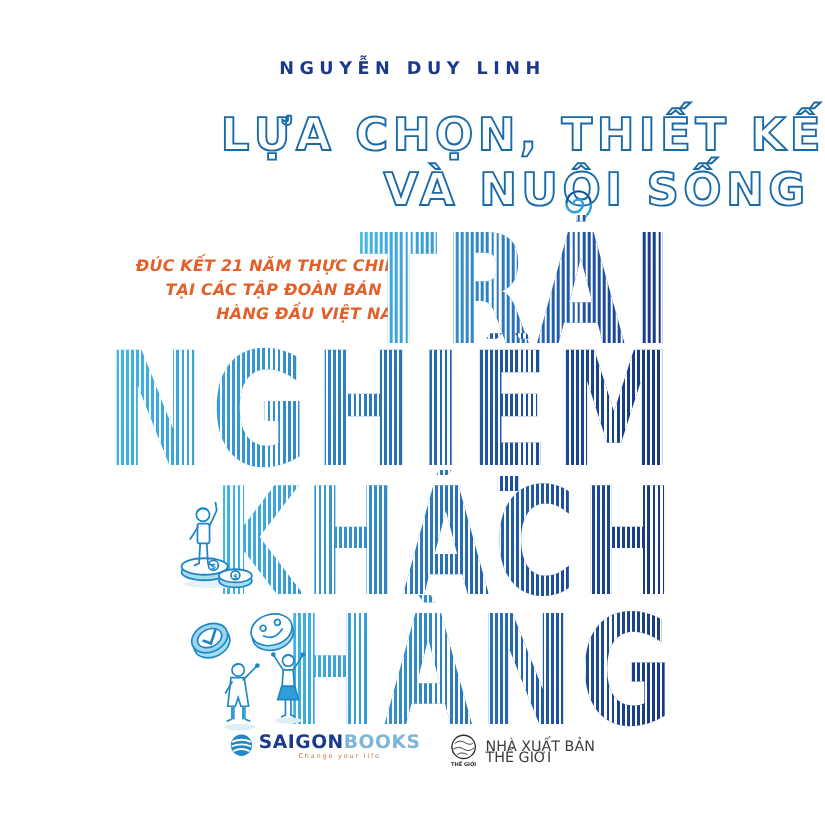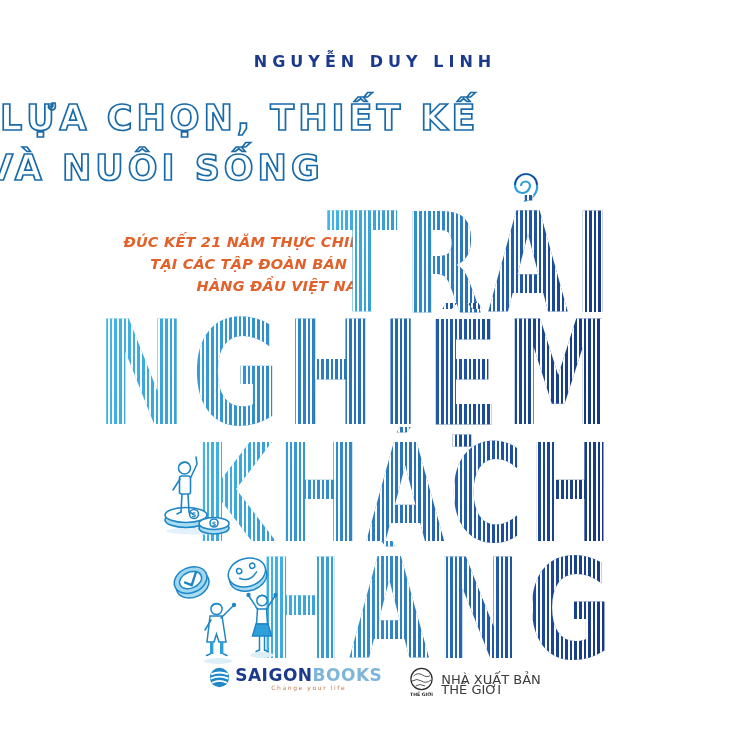--- a/index.html
+++ b/index.html
@@ -10,22 +10,22 @@
     font-family:"DejaVu Sans","Liberation Sans",sans-serif;
   }
   
   .author {
     position:absolute; top:52px; left:0; width:100%;
     text-align:center; font-size:16px; font-weight:bold;
     letter-spacing:5px; color:#1c3a8c; white-space:nowrap;
   }
   
   .title-line {
-    position:absolute; width:100%; text-align:left;
-    font-weight:bold; font-size:35px; letter-spacing:4px;
+    position:absolute; width:100%; text-align:right;
+    font-weight:bold; font-size:41px; letter-spacing:4px;
     color:#fdfeff;
     -webkit-text-stroke:1.7px #1a6aa7;
     white-space:nowrap;
   }
   .title-line1 { top:98px; }
   .title-line2 { top:148px; left:-14px; }
   
   .subtitle {
     position:absolute; top:231px; right:378px;
     text-align:right; color:#e2602a;

